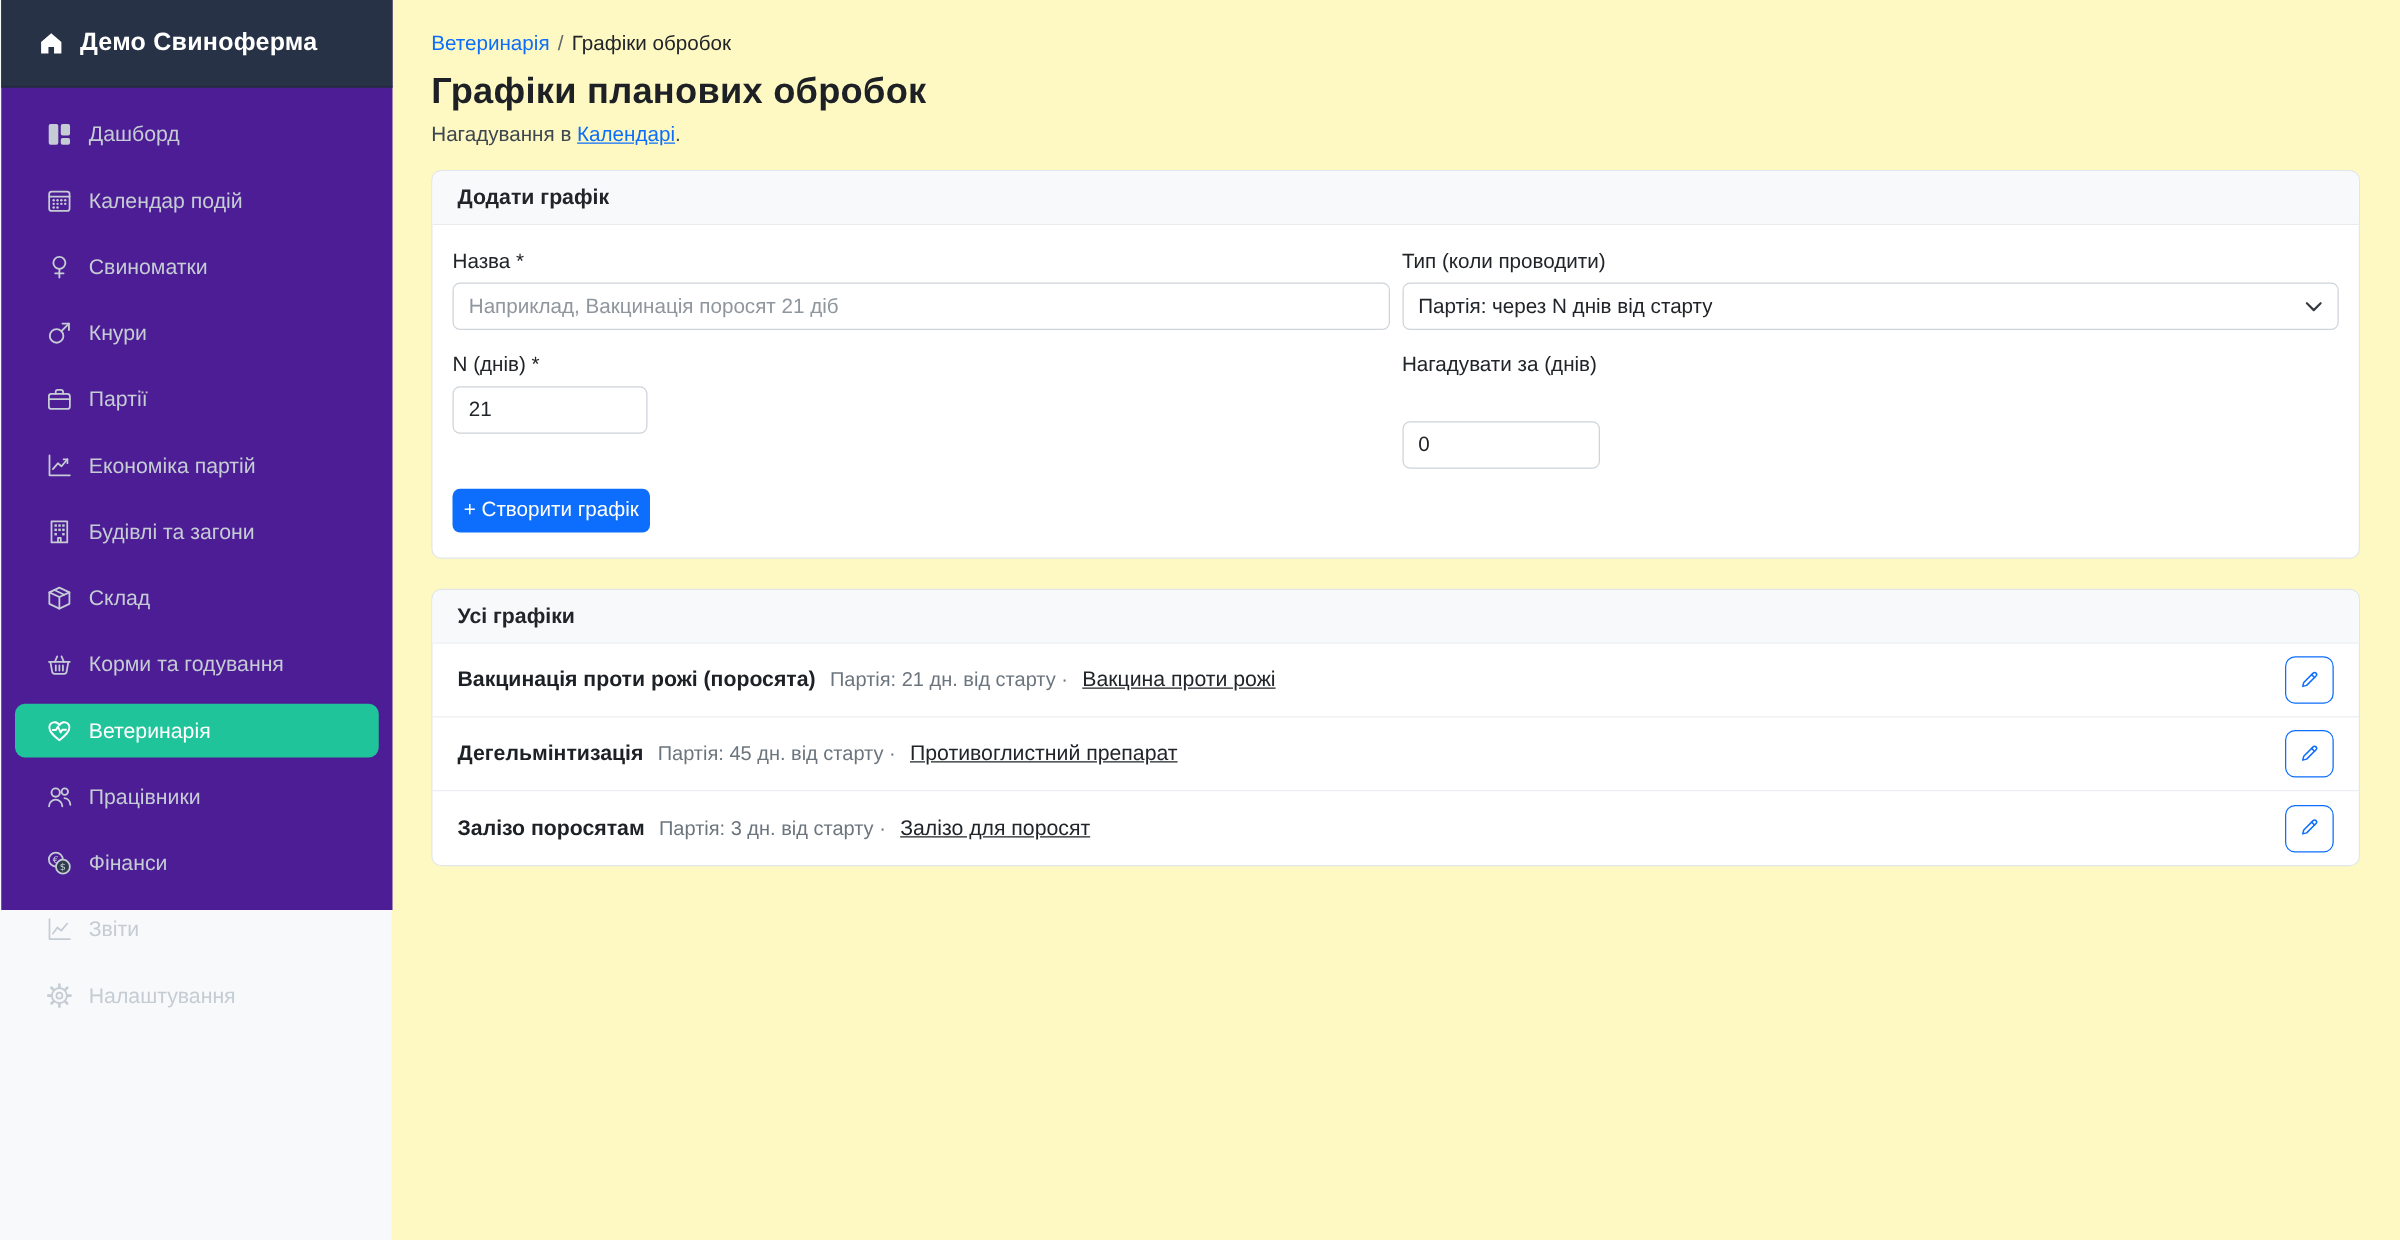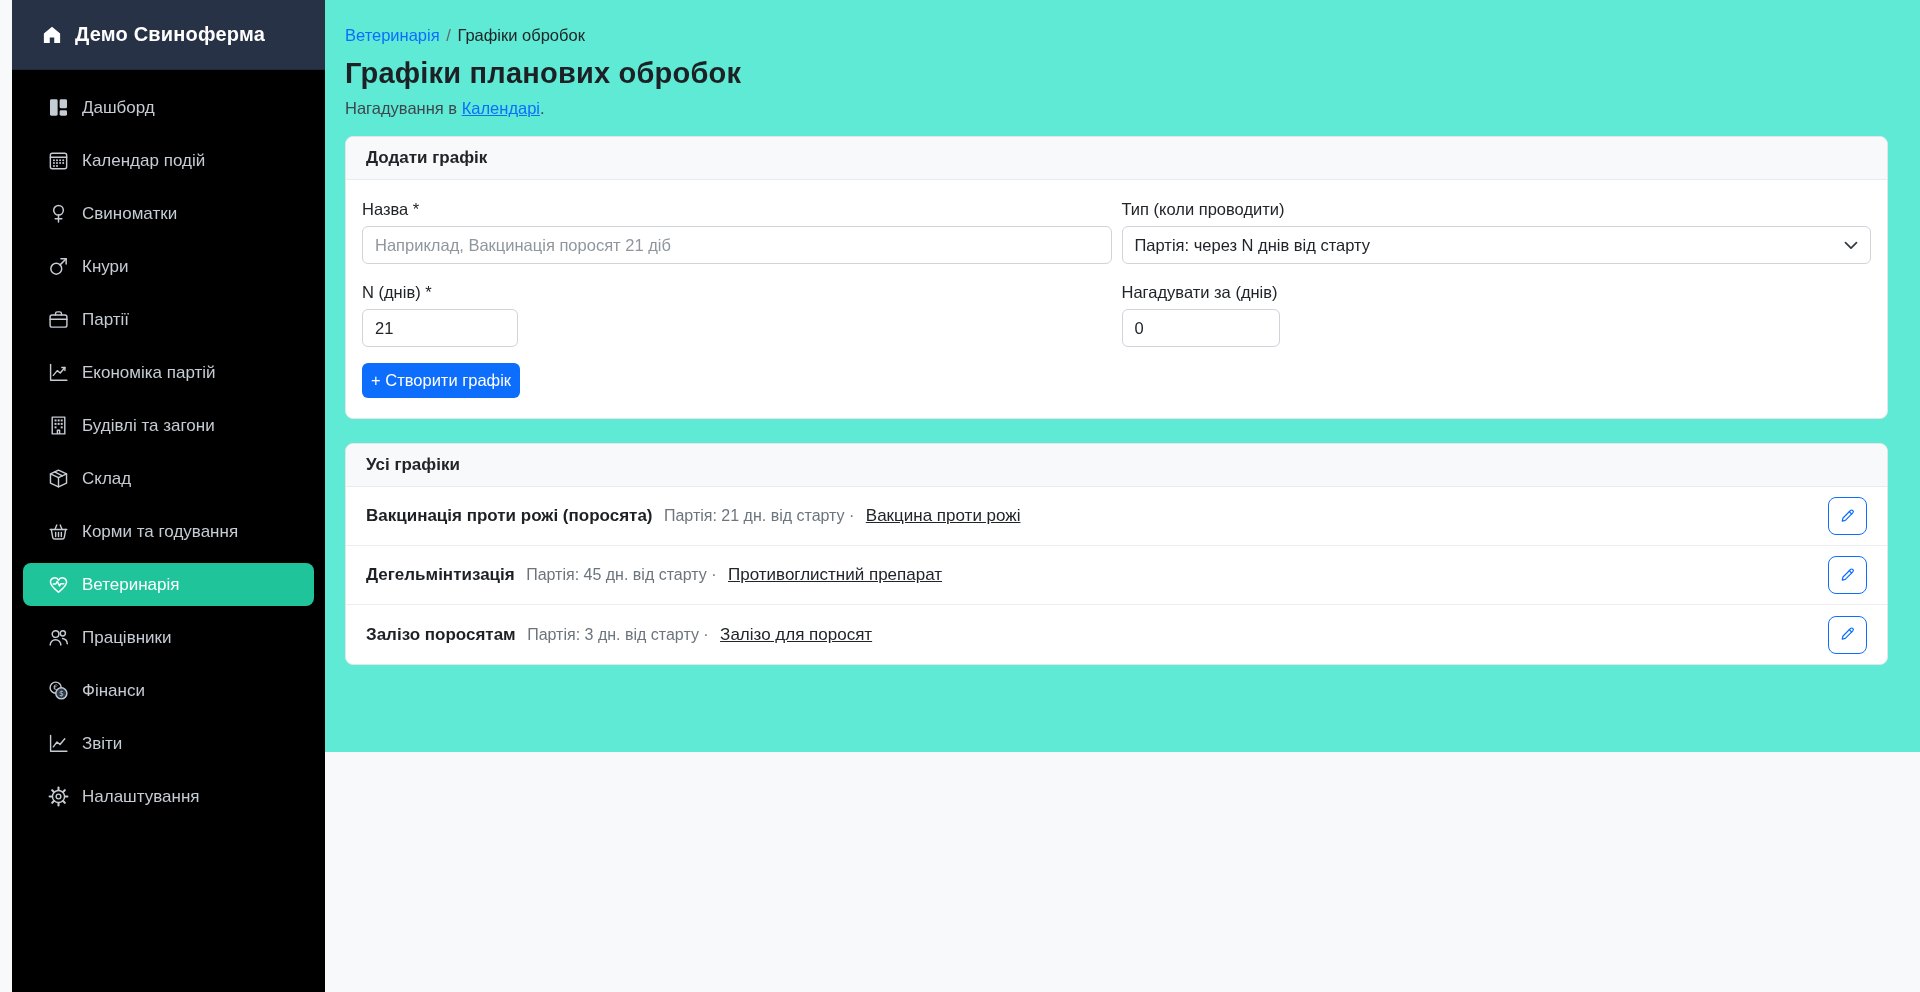--- a/index.html
+++ b/index.html
@@ -1,35 +1,35 @@
 <!DOCTYPE html>
 <html lang="uk"><head>
 <meta charset="utf-8">
 <style>
   * { box-sizing: border-box; }
   html,body { margin:0; padding:0; width:1920px; height:992px; overflow:hidden;
     font-family:"Liberation Sans","DejaVu Sans",sans-serif; background:#f8f9fa; color:#212529; }
 
   
-  .sidebar { position:fixed; left:12px; top:0; width:313px; height:992px; background:#000000; }
+  .sidebar { position:fixed; left:1px; top:0; width:313px; height:728px; background:#4c1d95; }
   .brand { height:70px; display:flex; align-items:center; gap:13px; padding:0 20px 0 30px;
     background:#273246; border-bottom:1px solid #202a3b; }
   .brand-title { color:#fff; font-size:20px; font-weight:700; letter-spacing:.2px; }
   .brand-ic { width:20px; height:20px; color:#fff; display:inline-flex; }
   .nav { padding:16px 11px 0 11px; }
   .nav-item { display:flex; align-items:center; gap:13px; height:43px; margin-bottom:10px;
     padding:0 14px 0 25px; border-radius:8px; color:#c5ccd4; font-size:17px; cursor:pointer;
     text-decoration:none; }
   .nav-item.active { background:#20c49a; color:#fff; }
   .nav-ic { width:21px; height:21px; display:inline-flex; flex:0 0 auto; }
   .nav-ic svg { width:21px; height:21px; }
   .nav-label { white-space:nowrap; }
 
   
-  .main { margin-left:313px; height:752px; padding:26px 32px 0 32px; background:#5eead4; }
+  .main { margin-left:313px; height:992px; padding:26px 32px 0 32px; background:#fef9c3; }
   .breadcrumb { font-size:16.5px; margin:0 0 12px 0; }
   .breadcrumb a { color:#0d6efd; text-decoration:none; cursor:pointer; }
   .crumb-sep { color:#5f666d; margin:0 2px; }
   .crumb-current { color:#212529; }
   .page-title { margin:0 0 9px 0; font-size:29px; font-weight:700; color:#1d2125; letter-spacing:.2px; }
   .subtitle { margin:0 0 18px 0; font-size:16.5px; color:#3f474e; }
   .subtitle a { color:#0d6efd; text-decoration:underline; cursor:pointer; }
 
   .card { background:#fff; border:1px solid #e2e6ea; border-radius:8px; }
   .card + .card { margin-top:24px; }
@@ -39,21 +39,21 @@
 
   
   .form-row { display:grid; grid-template-columns:1fr 1fr; gap:10px; }
   .form-row + .form-row { margin-top:19px; }
   .half { display:flex; gap:8px; }
   .half.right { gap:10px; }
   .field { display:flex; flex-direction:column; }
   .grow { flex:1 1 auto; min-width:0; }
   .w-n { width:156px; flex:0 0 156px; }
   .w-drug { width:376px; flex:0 0 376px; }
-  .w-remind { width:158px; flex:0 0 158px; }
+  .w-remind { width:158px; flex:0 0 158px;gap:28px; }
   .flabel { font-size:16.5px; color:#212529; margin-bottom:7px; white-space:nowrap; }
   .fcontrol { height:38px; width:100%; border:1px solid #ced4da; border-radius:6px;
     background:#fff; font-size:16.5px; color:#212529; padding:0 12px;
     font-family:"Liberation Sans","DejaVu Sans",sans-serif; }
   input.fcontrol::placeholder { color:#8f969d; opacity:1; }
   .select { display:flex; align-items:center; justify-content:space-between; cursor:pointer; }
   .select-value { white-space:nowrap; overflow:hidden; }
   .chev { width:14px; height:9px; color:#343a40; display:inline-flex; margin-left:8px; flex:0 0 auto; }
   .btn-primary { margin:16px 0 12px 0; display:inline-block; background:#0d6efd; color:#fff;
     border:none; border-radius:6px; padding:8px 9px; font-size:16.5px; cursor:pointer;

